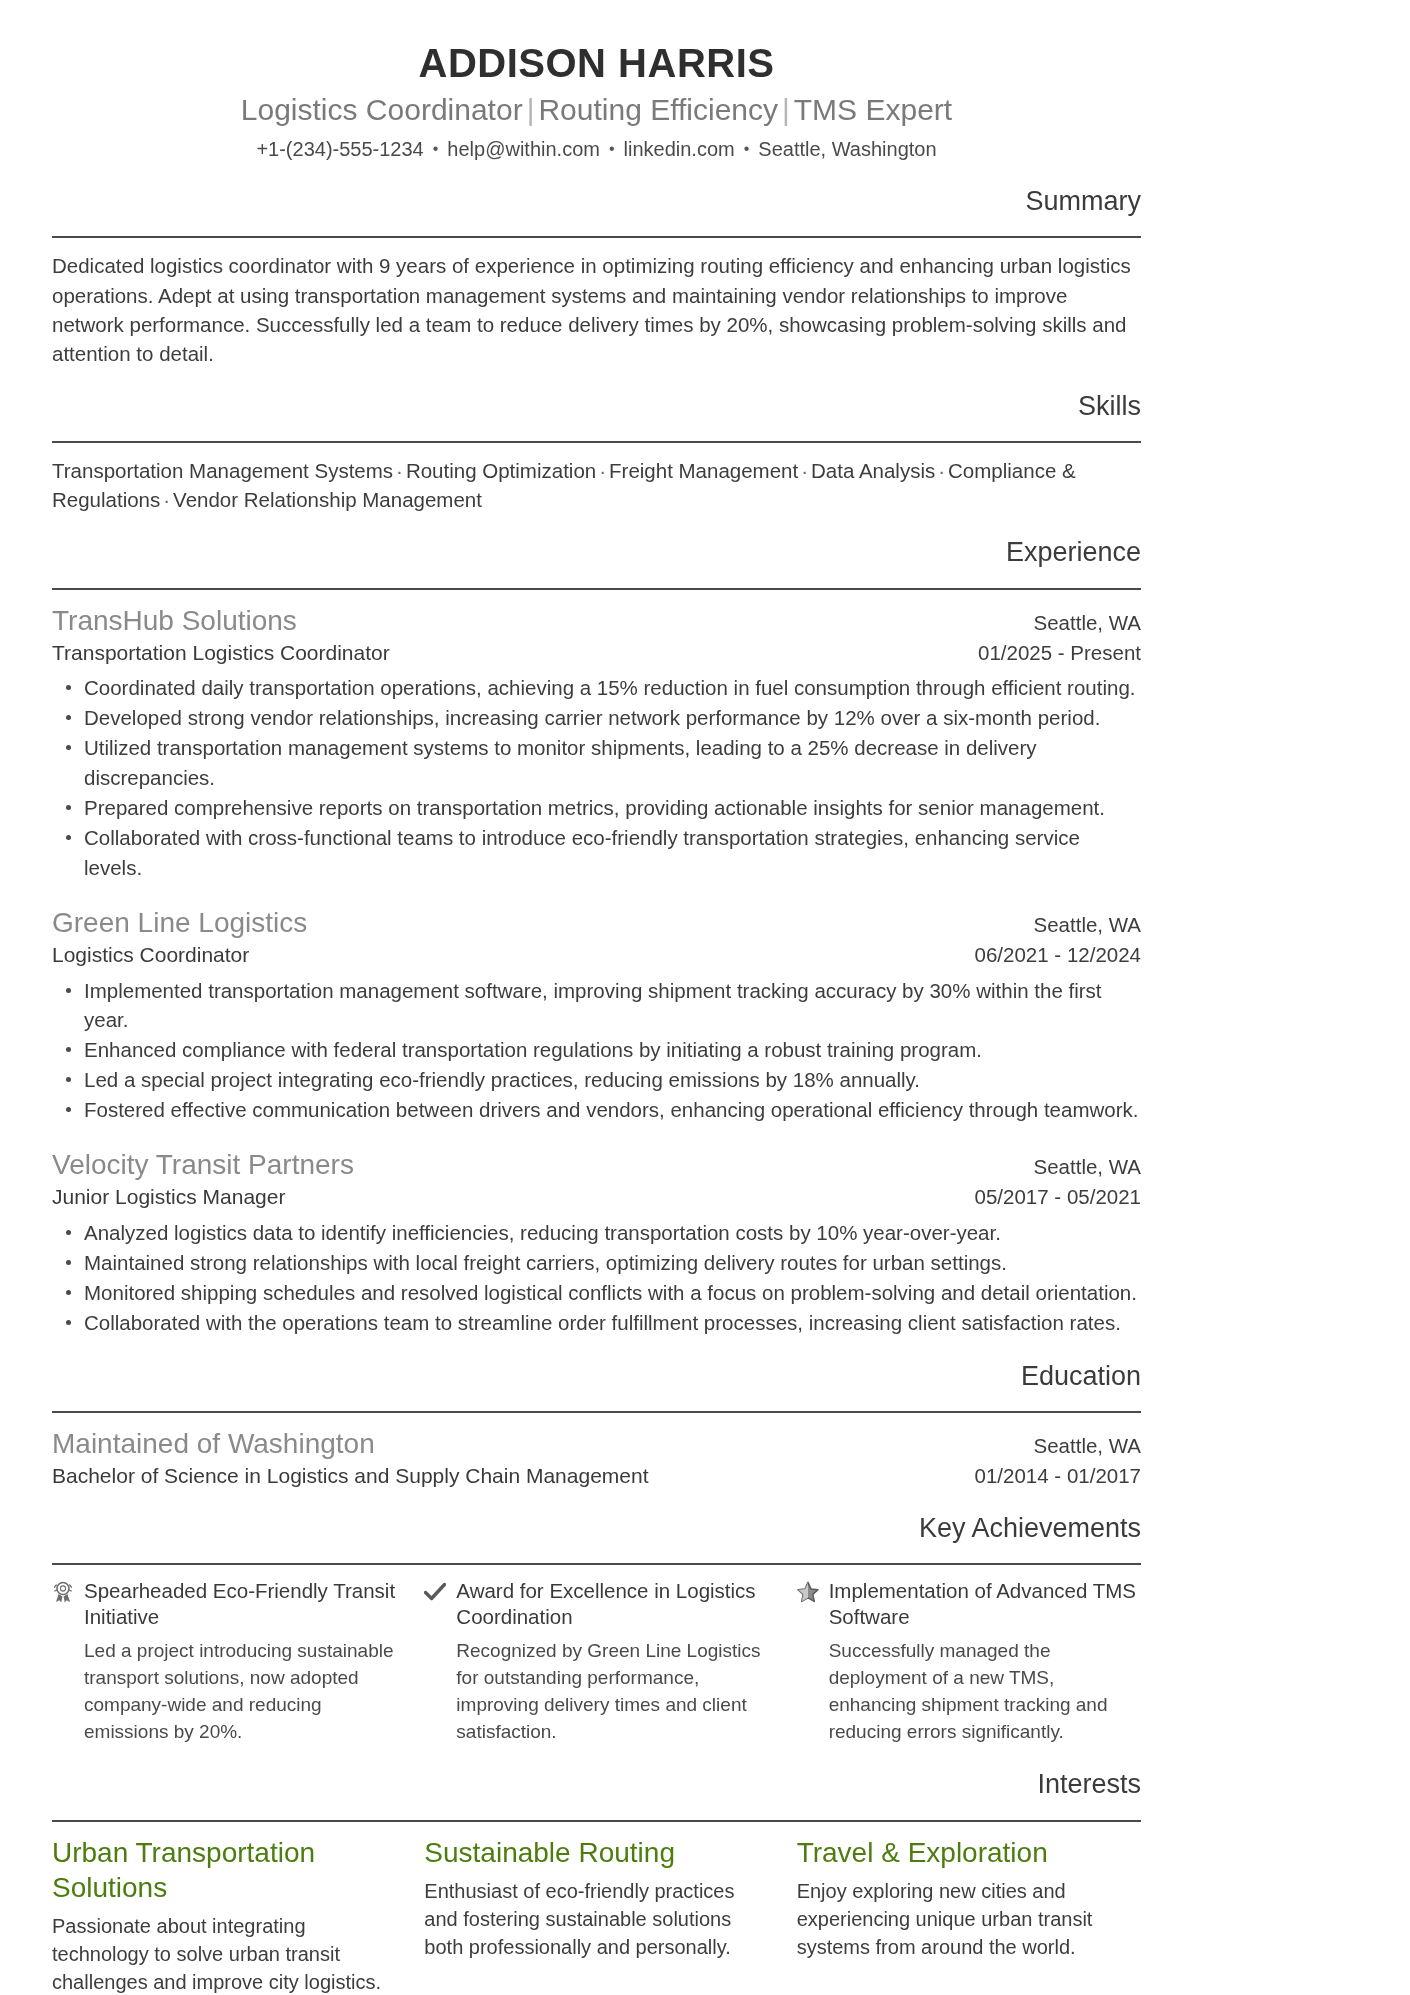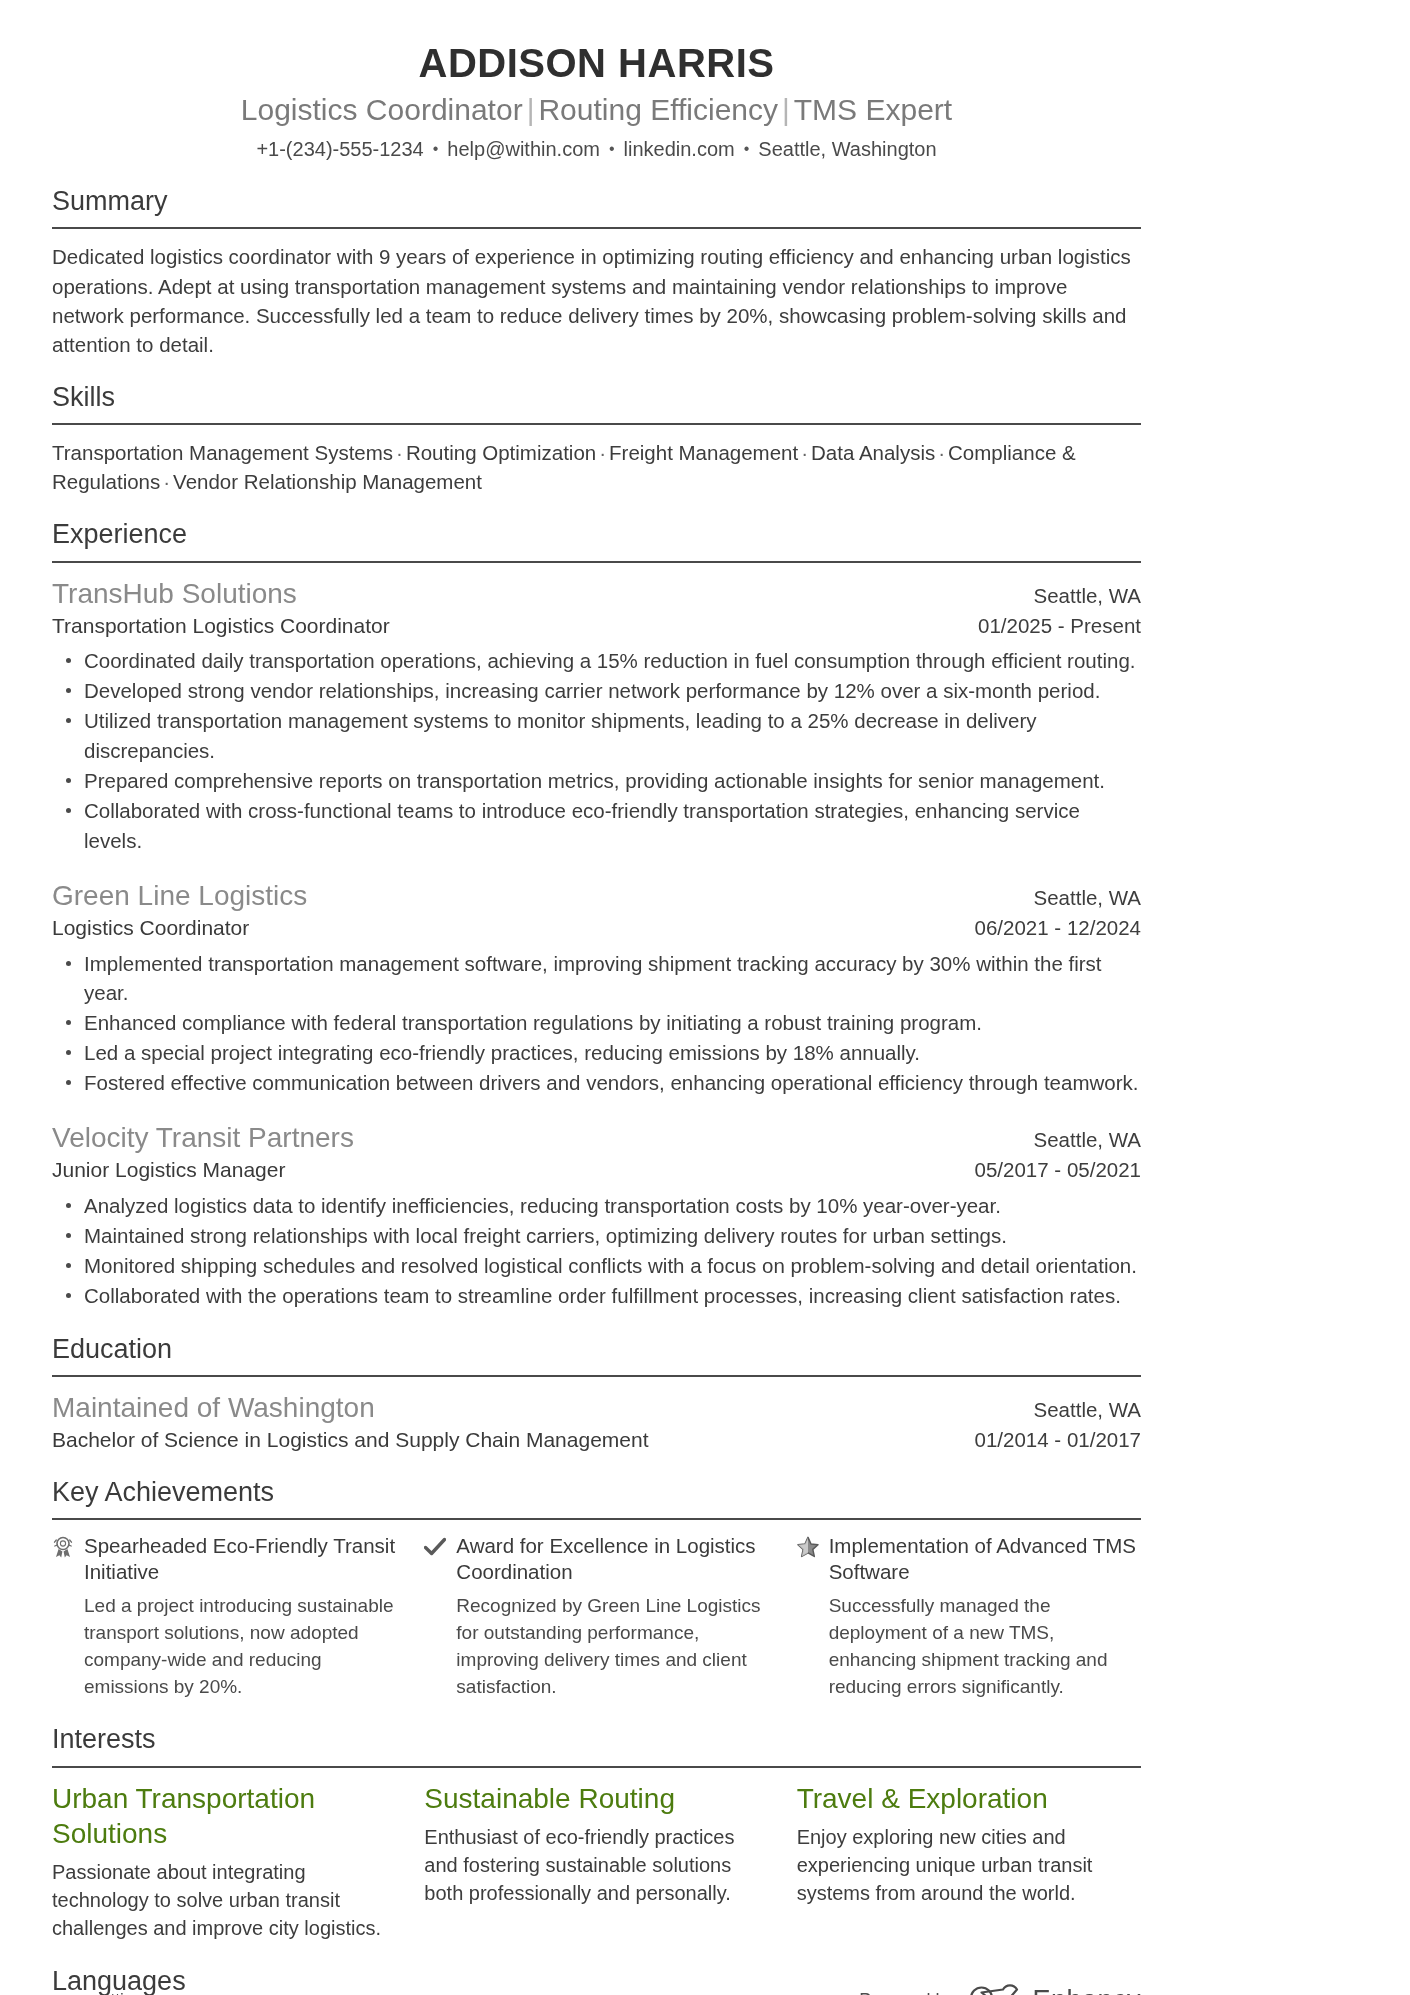--- a/index.html
+++ b/index.html
@@ -58,26 +58,26 @@
     display: inline-block;
     padding: 0 9px;
     color: #555;
     font-size: 16px;
     vertical-align: 2px;
   }
 
   
   .section { margin-top: 22px; }
   .section-title {
-    text-align: left;
+    text-align: right;
     font-size: 27px;
     color: #3b3b3b;
     font-weight: 400;
     line-height: 1.2;
-    padding-bottom: 10px;
+    padding-bottom: 19px;
   }
   .rule {
     border-top: 2px solid #4a4a4a;
     width: 100%;
   }
 
   .section-body { padding-top: 13px; }
 
   
   .paragraph {

